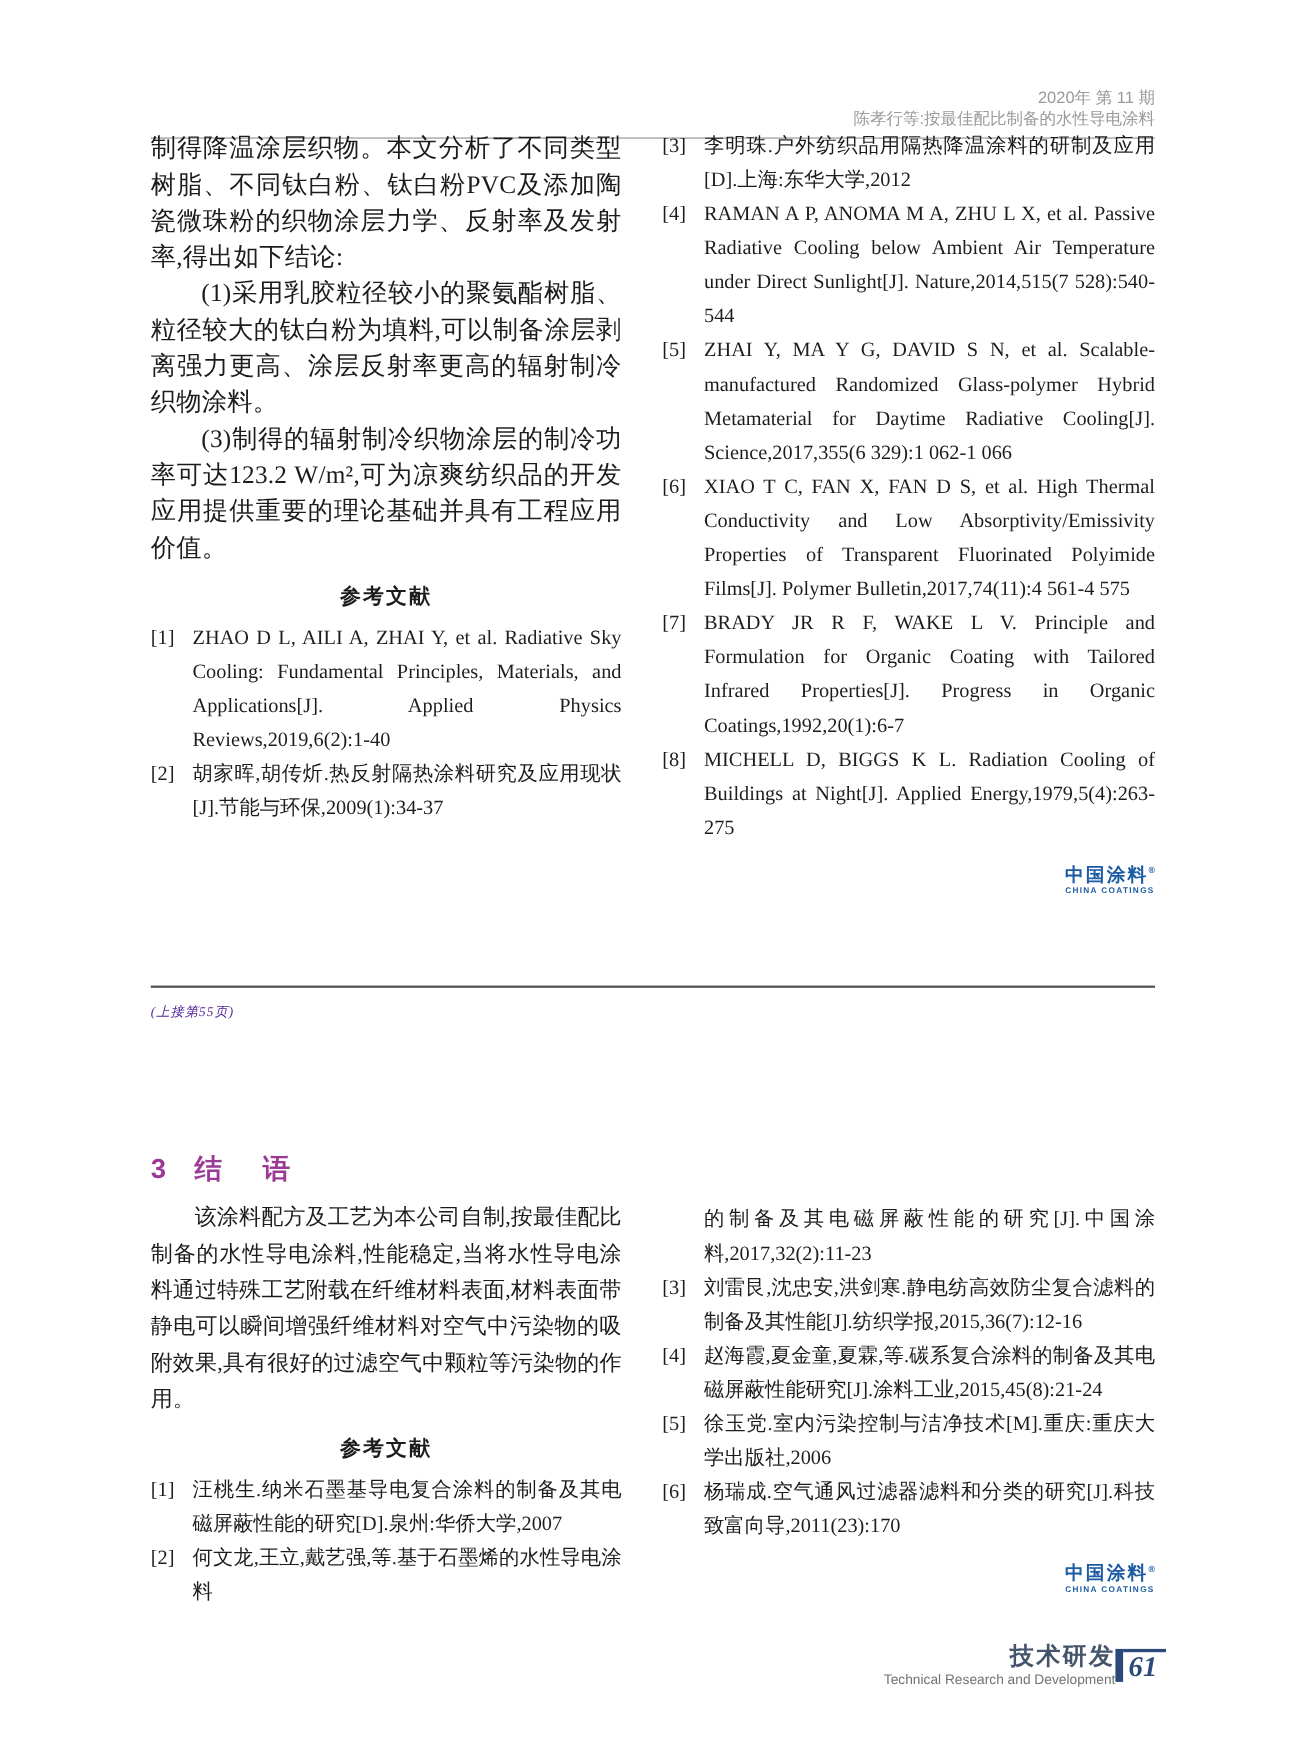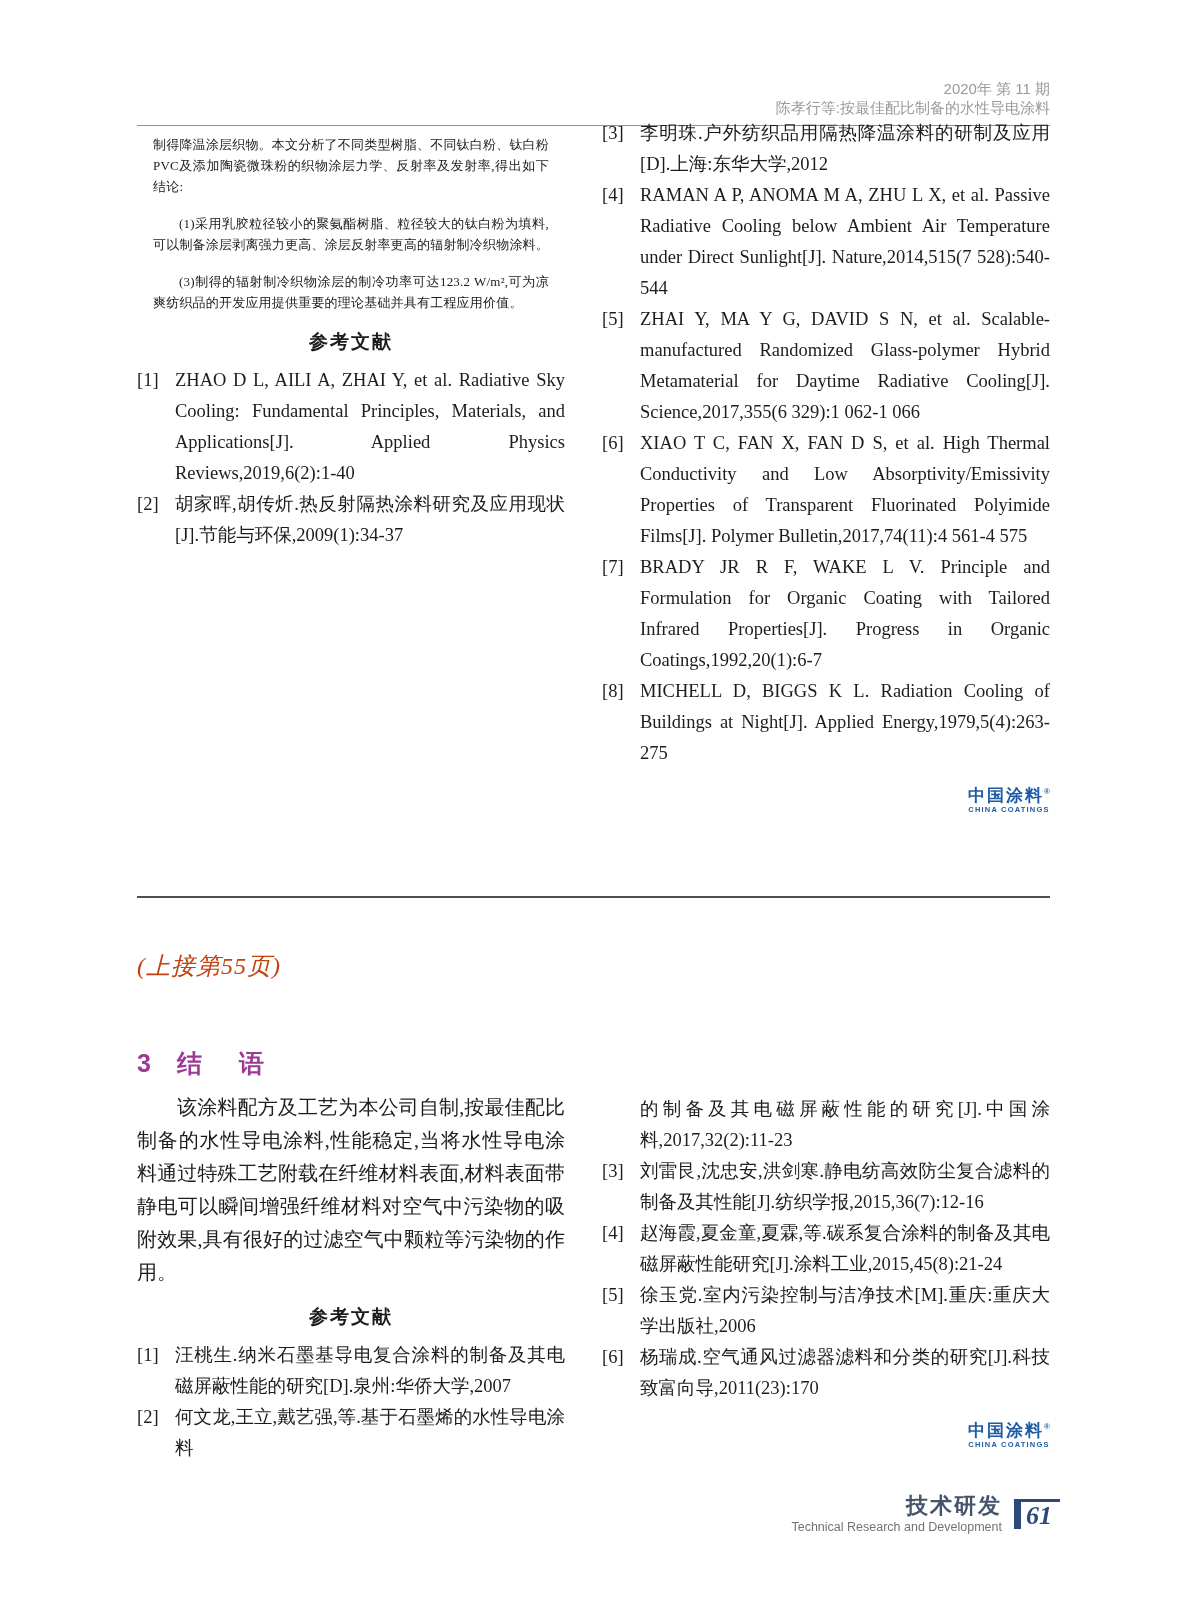--- a/index.html
+++ b/index.html
@@ -22,22 +22,22 @@
     border-bottom:1.5px solid #8f8f8f;
     flex-direction:column;
   }
   
   .twocol{position:absolute;left:137px;width:913px;display:flex;gap:37px;}
   .top-section{top:118px;}
   .bottom-section{top:1048px;}
   .col-left{width:428px;flex:0 0 428px;}
   .col-right{flex:1;}
   .para{
-    font-size:13px;line-height:21px;text-align:justify;
-    margin:16px;letter-spacing:0.2px;
+    font-size:23px;line-height:33px;text-align:justify;
+    margin:0;letter-spacing:0.2px;
   }
   .indent{text-indent:2em;}
   .refs-title{
     text-align:center;font-weight:bold;font-size:19px;
     margin:15px 0 10px 0;letter-spacing:2px;
   }
   .ref{display:flex;font-size:18.5px;line-height:31px;margin:0;}
   .ref-num{flex:0 0 38px;}
   .ref-text{flex:1;text-align:justify;}
   .ref-cont{font-size:18.5px;line-height:31px;text-align:justify;padding-left:38px;}
@@ -47,38 +47,38 @@
     font-family:"Liberation Sans","DejaVu Sans",sans-serif;
     float:right;margin-top:14px;
   }
   .logo-zh{font-size:17px;font-weight:bold;letter-spacing:2px;line-height:18px;}
   .logo-mark{font-size:8px;vertical-align:super;letter-spacing:0;}
   .logo-en{font-size:7.5px;font-weight:bold;letter-spacing:1.2px;line-height:10px;}
   .logo-row{overflow:hidden;}
   
   .divider{position:absolute;left:137px;right:137px;top:896px;border-top:2px solid #4f4f4f;}
   .continuation-note{
-    position:absolute;left:137px;top:950px;
-    font-size:24px;font-style:italic;letter-spacing:1px;color:#c2410c;
+    position:absolute;left:137px;top:912px;
+    font-size:12px;font-style:italic;letter-spacing:1px;color:#4c1d95;
   }
   
   .section-heading{
     color:var(--accent-purple,#9b3995);
     font-family:"Liberation Sans","DejaVu Sans",sans-serif;
     font-weight:bold;font-size:25px;line-height:30px;
     margin:0 0 13px 0;
   }
   .section-heading .sec-num{margin-right:26px;}
   .section-heading .sec-title{letter-spacing:6px;}
   .para-body{font-size:20px;line-height:33px;text-align:justify;margin:0;}
   .col-right-offset{margin-top:46px;}
   
   .footer{
     position:absolute;right:127px;top:1493px;
-    display:flex;align-items:center;gap:12px;justify-content:center;
+    display:flex;align-items:center;justify-content:center;
   }
   .footer-labels{text-align:right;font-family:"Liberation Sans","DejaVu Sans",sans-serif;}
   .footer-zh{font-size:22px;font-weight:bold;color:#44546a;letter-spacing:2px;line-height:26px;}
   .footer-en{font-size:12.5px;color:#737373;line-height:16px;}
   .page-bracket{position:relative;width:46px;height:34px;}
   .page-bracket .vbar{position:absolute;left:0;top:2px;width:7px;height:30px;background:var(--footer-blue,#2b4a7a);}
   .page-bracket .hline{position:absolute;left:7px;top:2px;right:0;height:2.5px;background:var(--footer-blue,#2b4a7a);}
   .page-bracket .page-num{
     position:absolute;left:12px;top:4px;
     font-family:"Liberation Serif","DejaVu Serif",serif;

